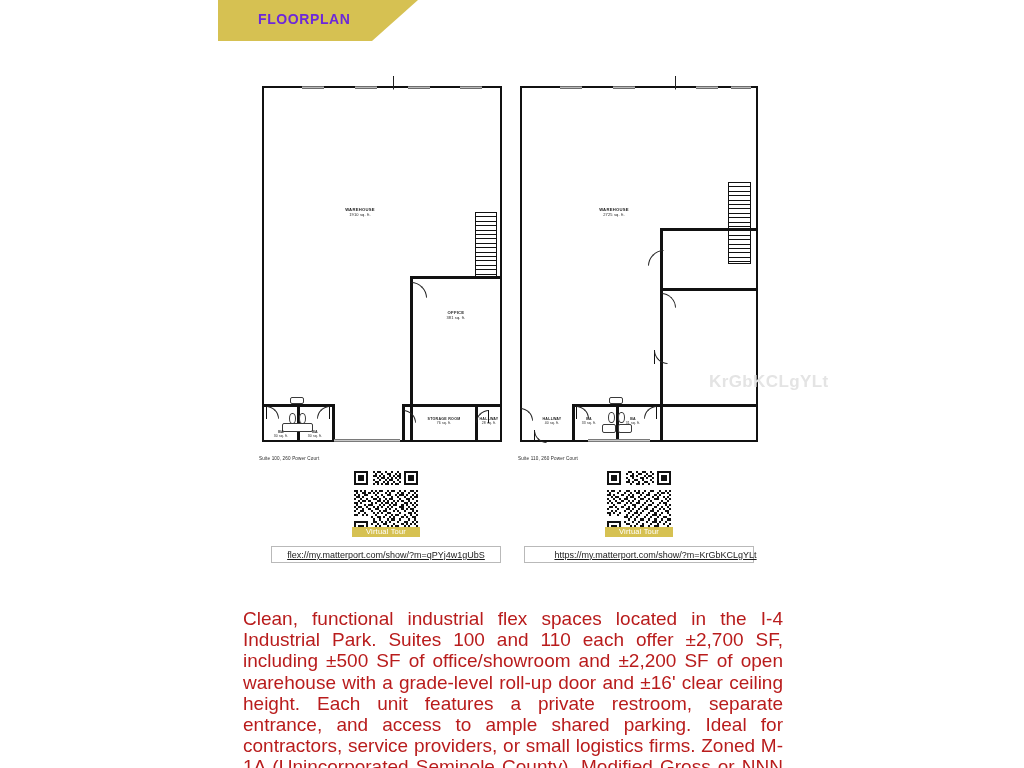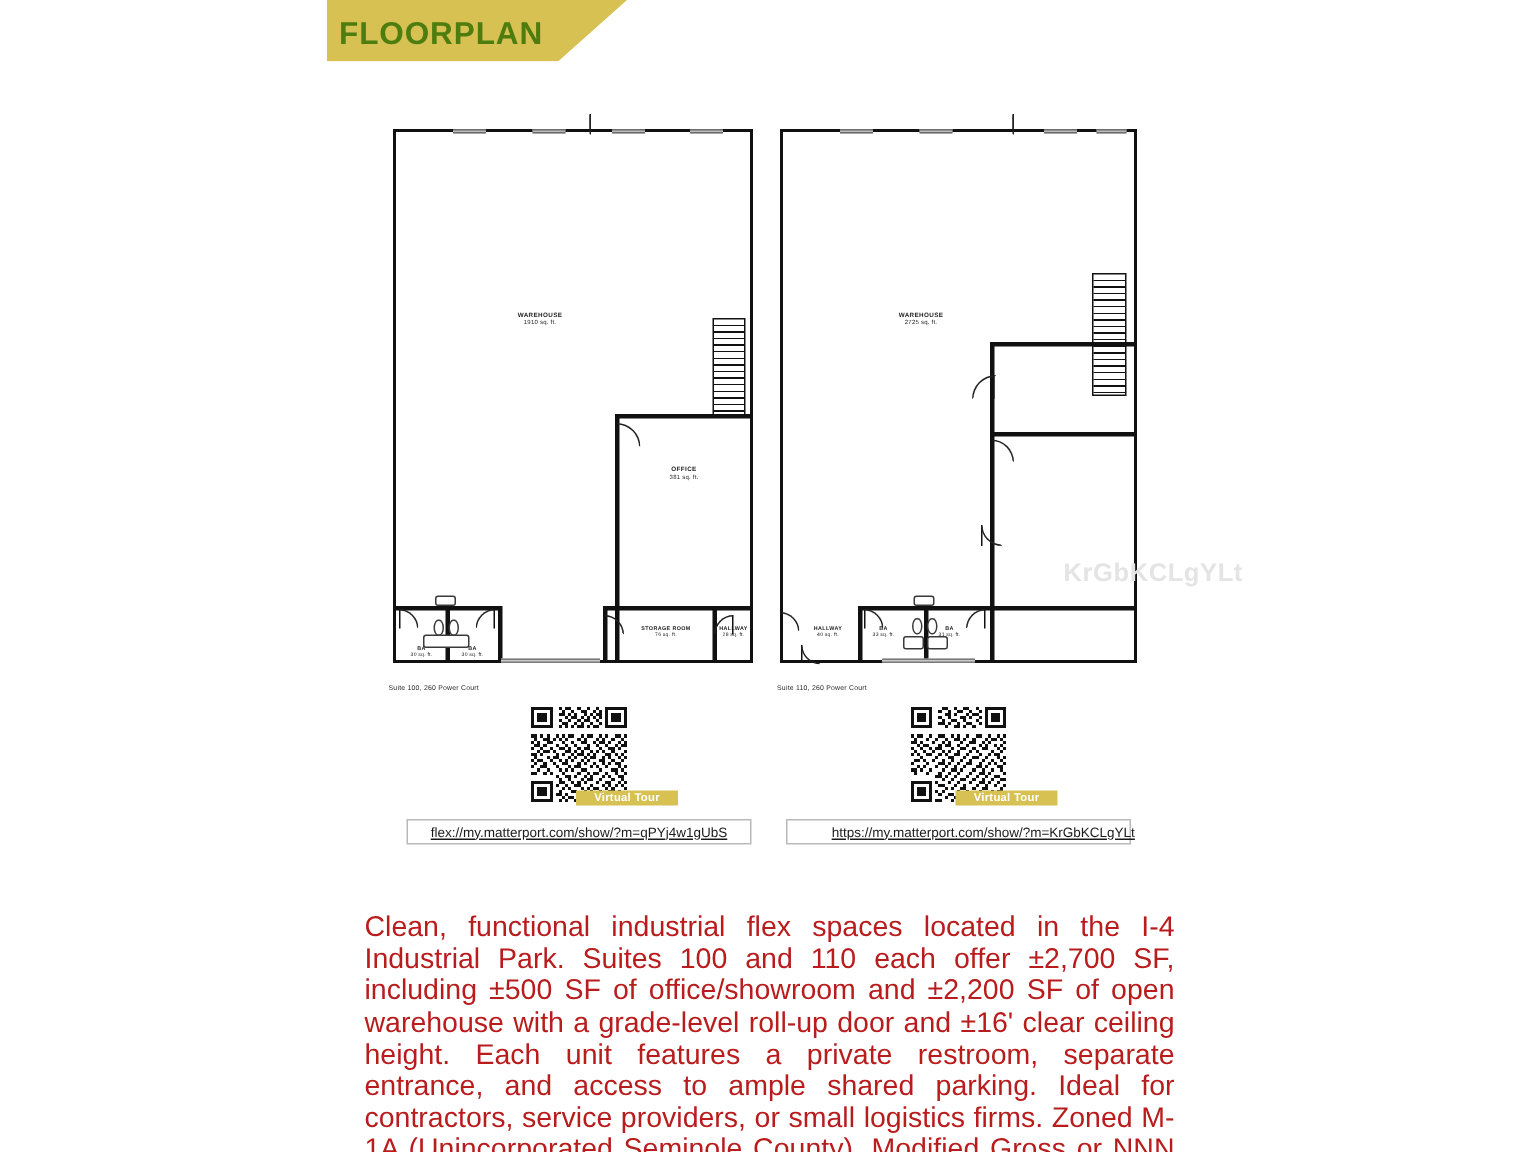--- a/index.html
+++ b/index.html
@@ -25,26 +25,26 @@
     height: 41px;
   }
   #header-banner .banner-shape {
     position: absolute;
     inset: 0;
     background: #d6c152;
     clip-path: polygon(0 0, 100% 0, 77% 100%, 0 100%);
   }
   #header-banner .banner-label {
     position: absolute;
-    left: 8px;
+    left: 40px;
     top: 11px;
-    font-size: 21px;
+    font-size: 14px;
     font-weight: bold;
     letter-spacing: 0.6px;
-    color: #4d7c0f;
+    color: #6d28d9;
     font-family: "Liberation Sans", sans-serif;
   }
 
   
   .fp {
     position: absolute;
     box-sizing: border-box;
   }
   #plan-left  { left: 262px; top: 86px; width: 240px; height: 356px; }
   #plan-right { left: 520px; top: 86px; width: 238px; height: 356px; }
@@ -184,27 +184,26 @@
     background: #fff;
   }
   .qr-tag {
     position: absolute;
     left: 0;
     bottom: 0;
     width: 68px;
     background: #d6c152;
     color: #ffffff;
     font-size: 7.5px;
-    font-weight: bold;
+    font-weight: normal;
     text-align: center;
     line-height: 10px;
     height: 10px;
     letter-spacing: 0.2px;
     font-family: "Liberation Sans", sans-serif;
-    margin-left: 32px;
   }
 
   
   .url-box {
     position: absolute;
     box-sizing: border-box;
     border: 1px solid #b9b9b9;
     background: #fff;
     height: 17px;
     display: flex;

